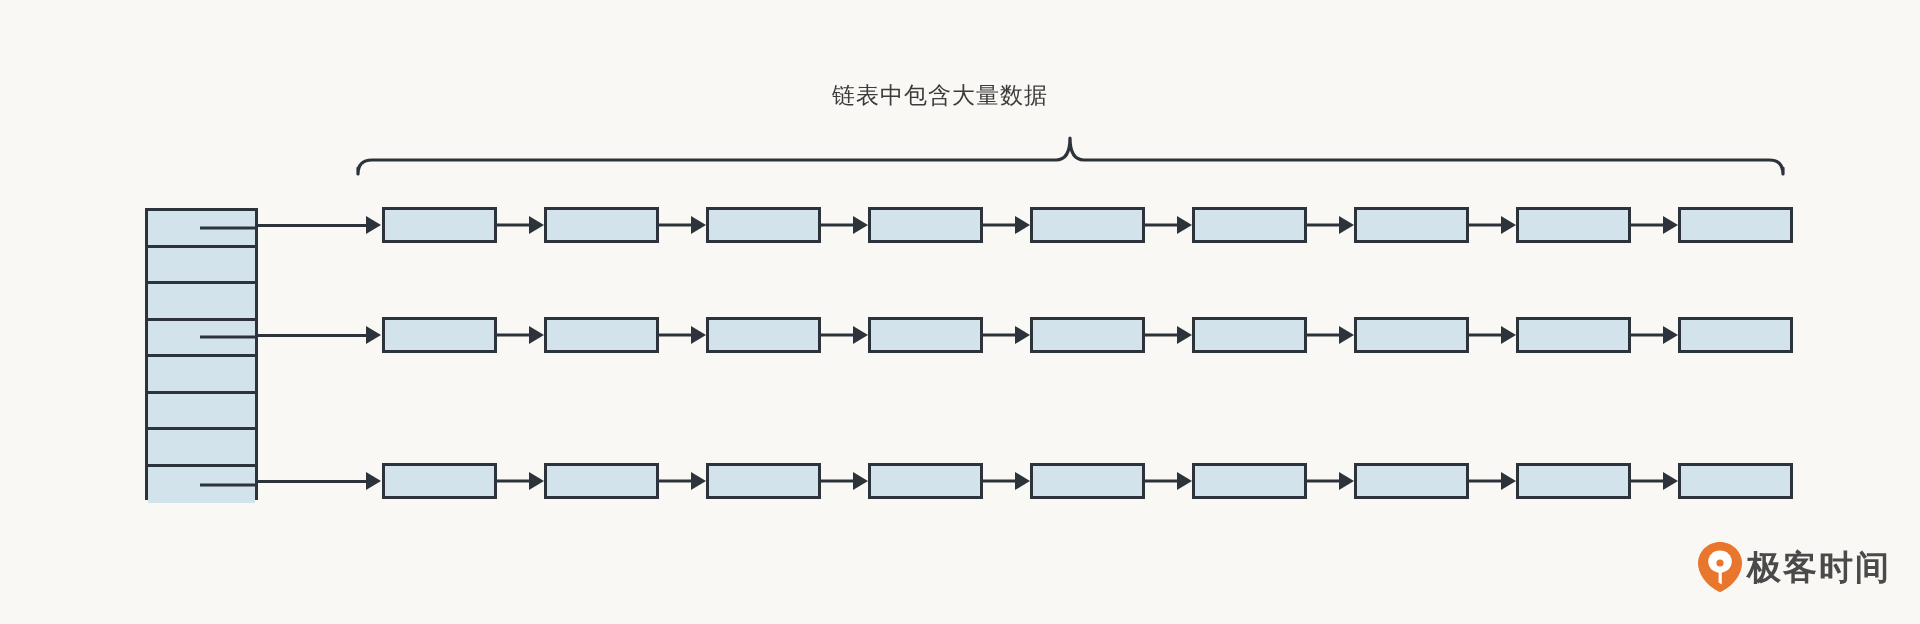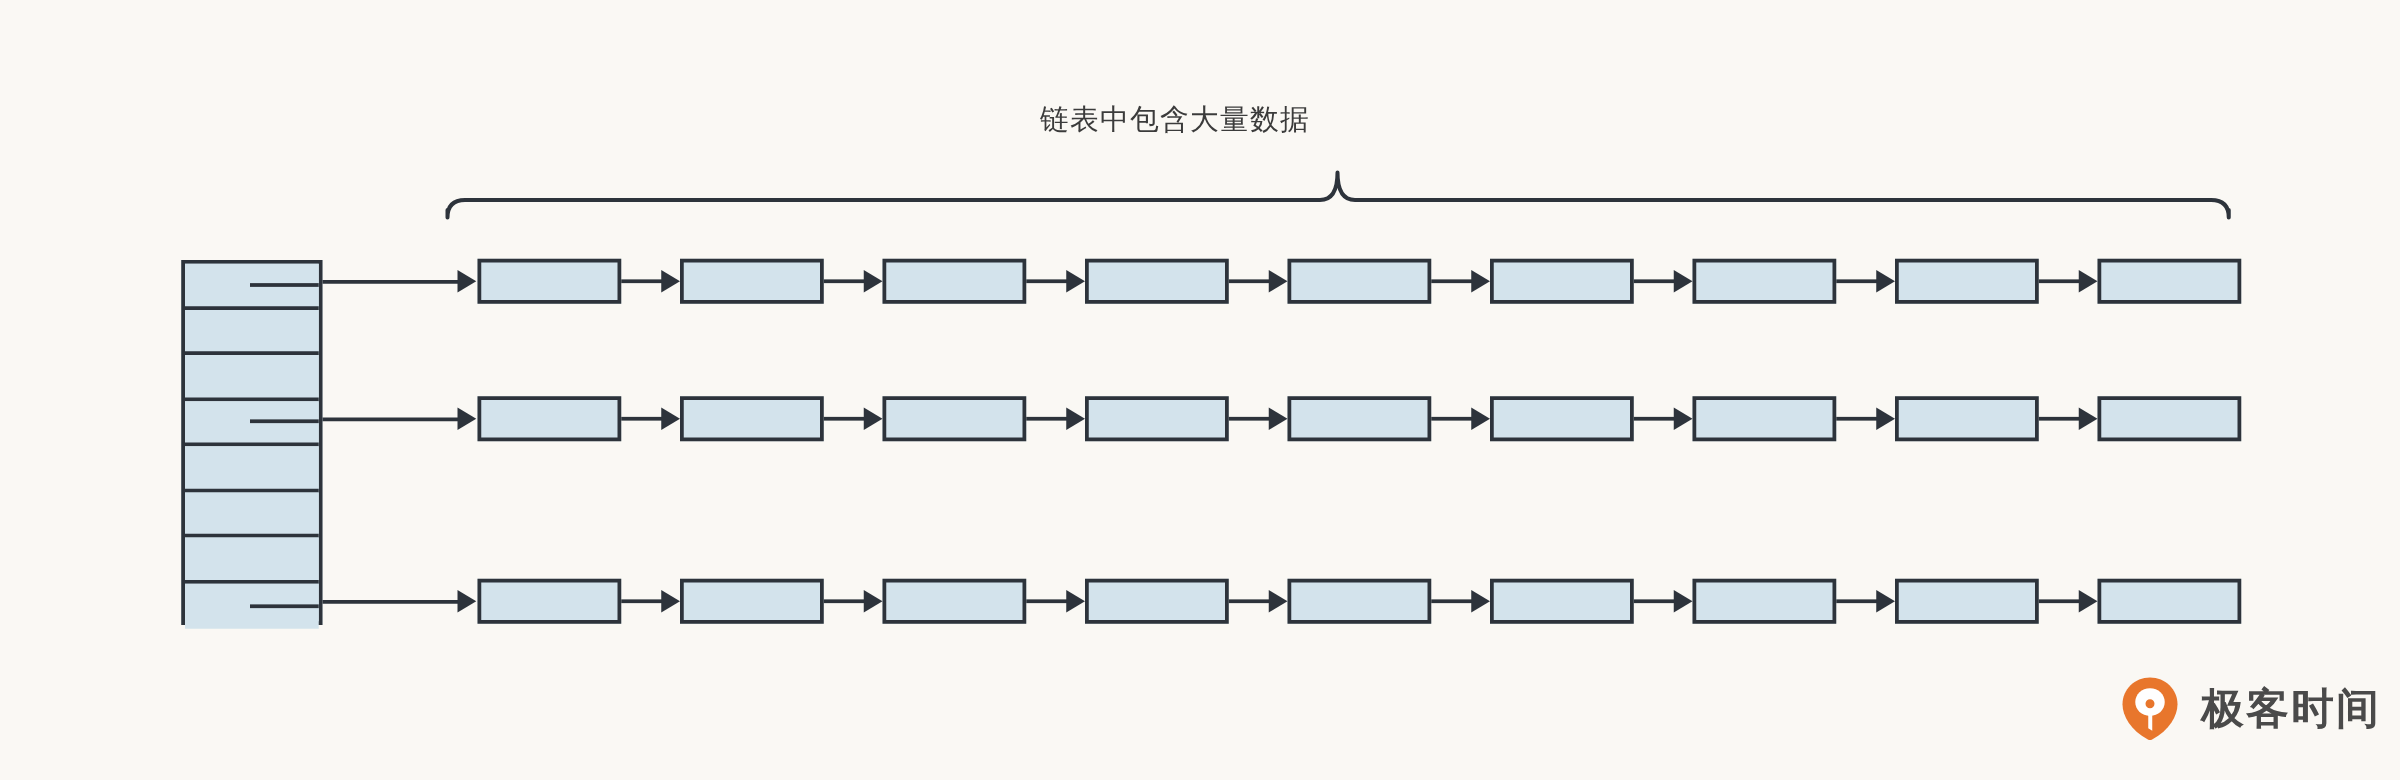--- a/index.html
+++ b/index.html
@@ -132,21 +132,21 @@
     transform: translateY(-50%);
   }
 
   
   .logo {
     position: absolute;
     left: 1697px;
     top: 541px;
     display: flex;
     align-items: center;
-    gap: 18px;
+    gap: 4px;
   }
   .logo-mark {
     position: relative;
     width: 46px;
     height: 52px;
     flex: 0 0 auto;
   }
   .logo-text {
     font-size: 34px;
     font-weight: bold;

